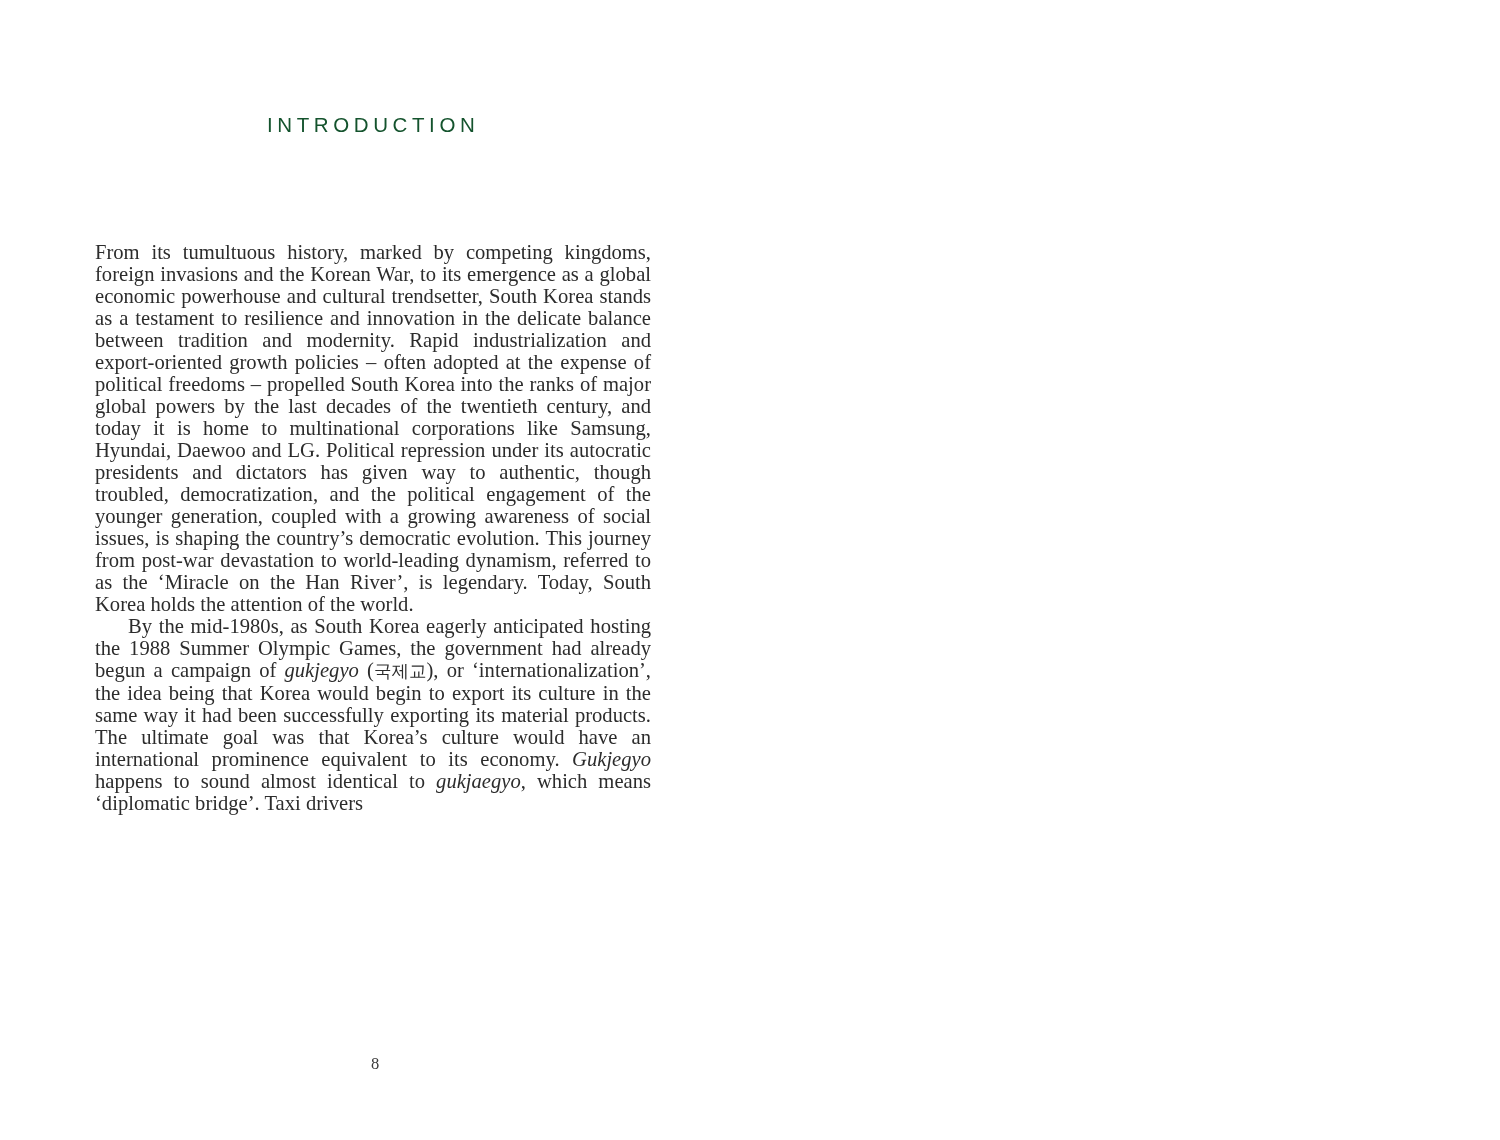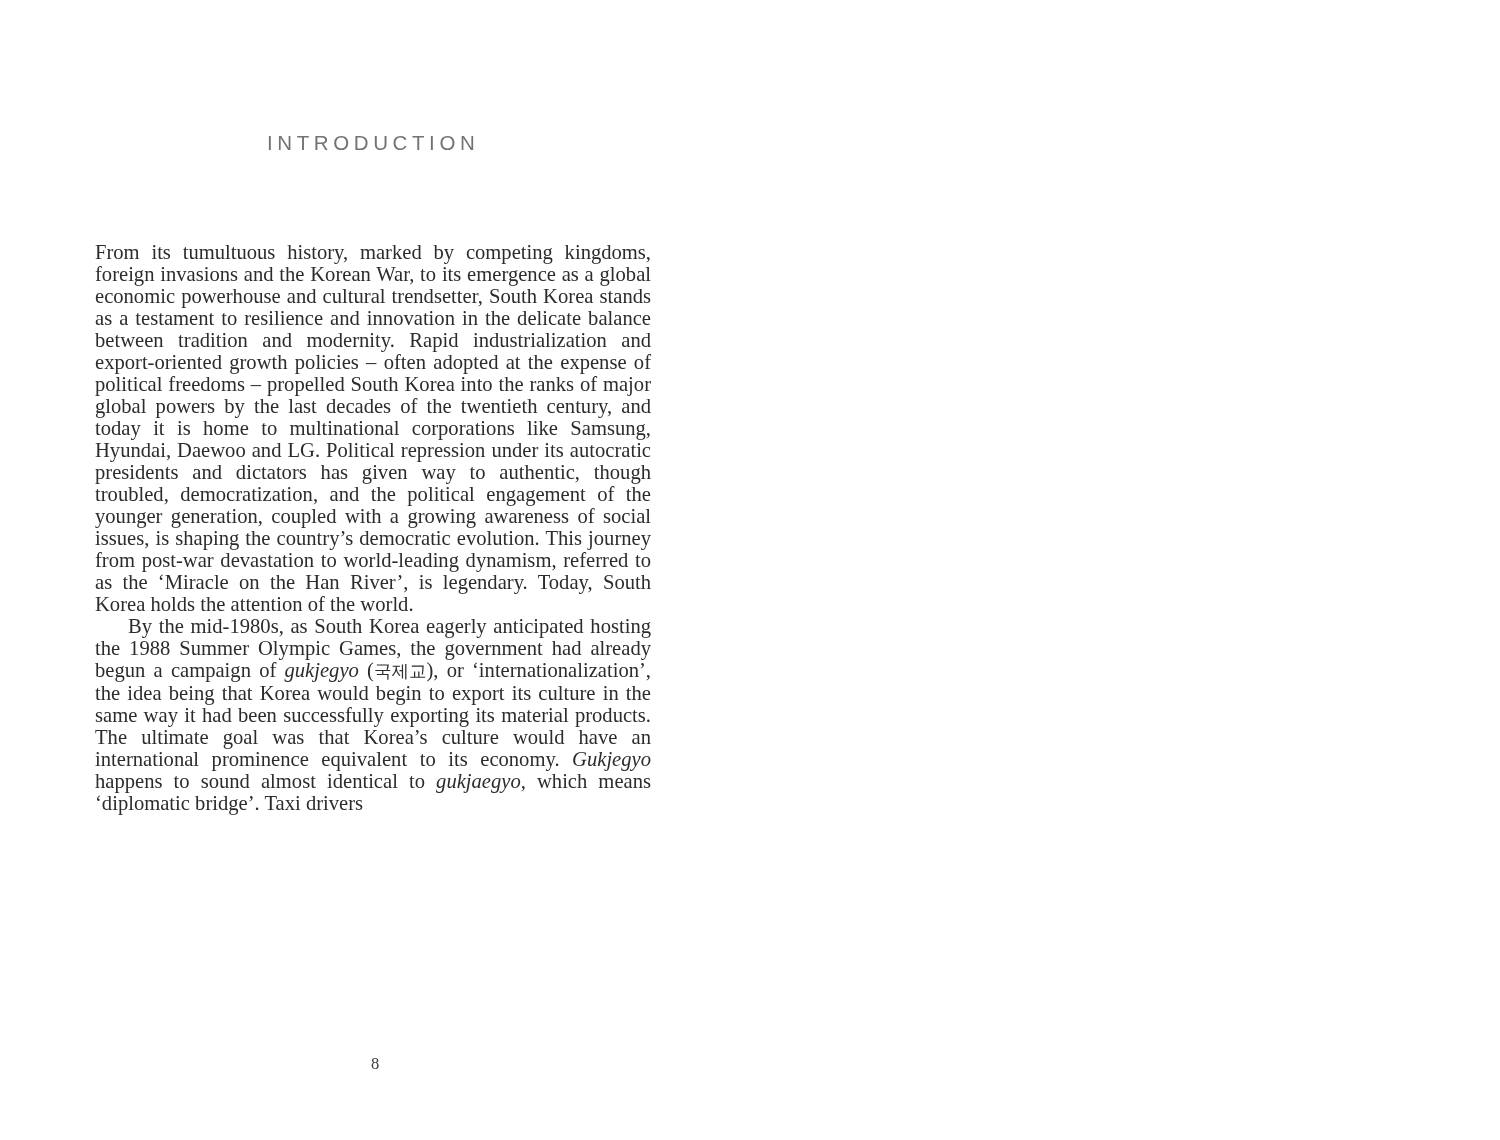--- a/index.html
+++ b/index.html
@@ -22,27 +22,27 @@
     position: absolute;
     top: 0;
     height: 1140px;
   }
   .page-left  { left: 0;   width: 750px; }
   .page-right { left: 750px; width: 750px; }
 
   
   .chapter-title {
     position: absolute;
-    top: 131px;
+    top: 113px;
     left: 267px;
     font-family: "Liberation Sans", "DejaVu Sans", sans-serif;
     font-size: 20.5px;
     font-weight: 400;
     letter-spacing: 4.6px;
-    color: #737373;
+    color: #14532d;
     text-transform: uppercase;
     white-space: nowrap;
     text-align: right;
   }
 
   
   .textcol {
     position: absolute;
     font-size: 20.6px;
     line-height: 22px;

